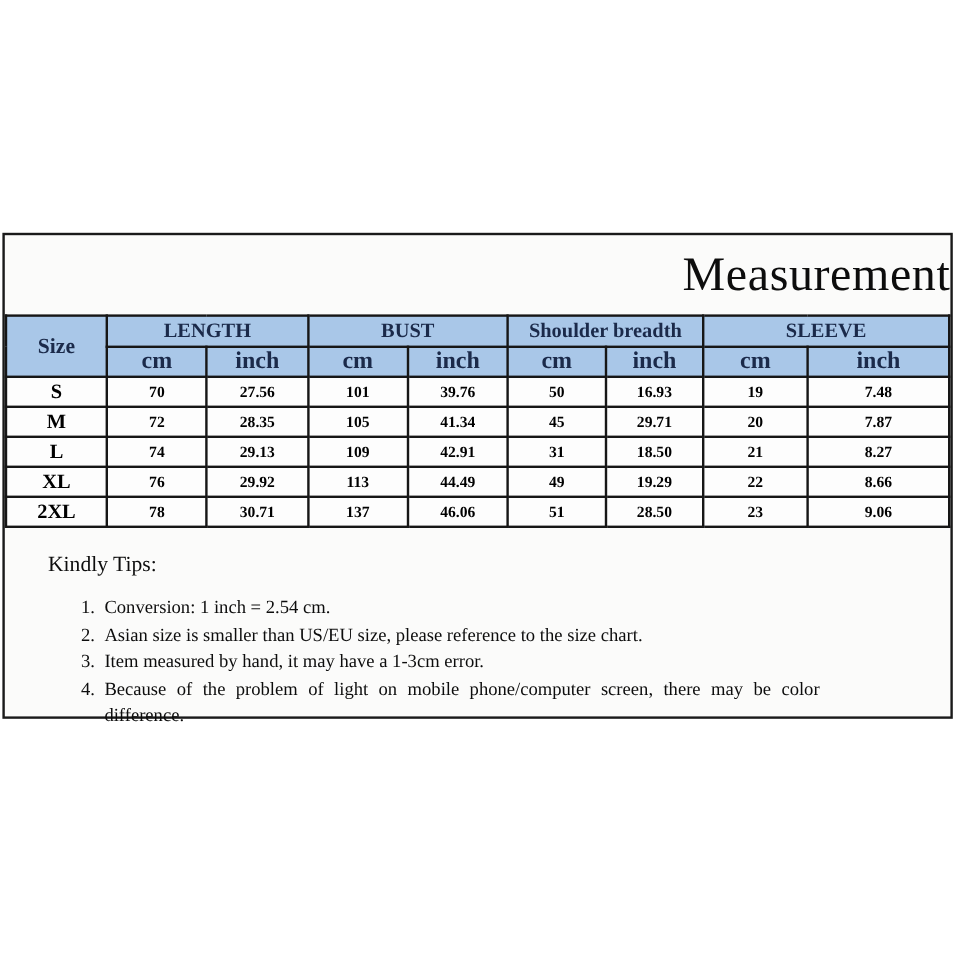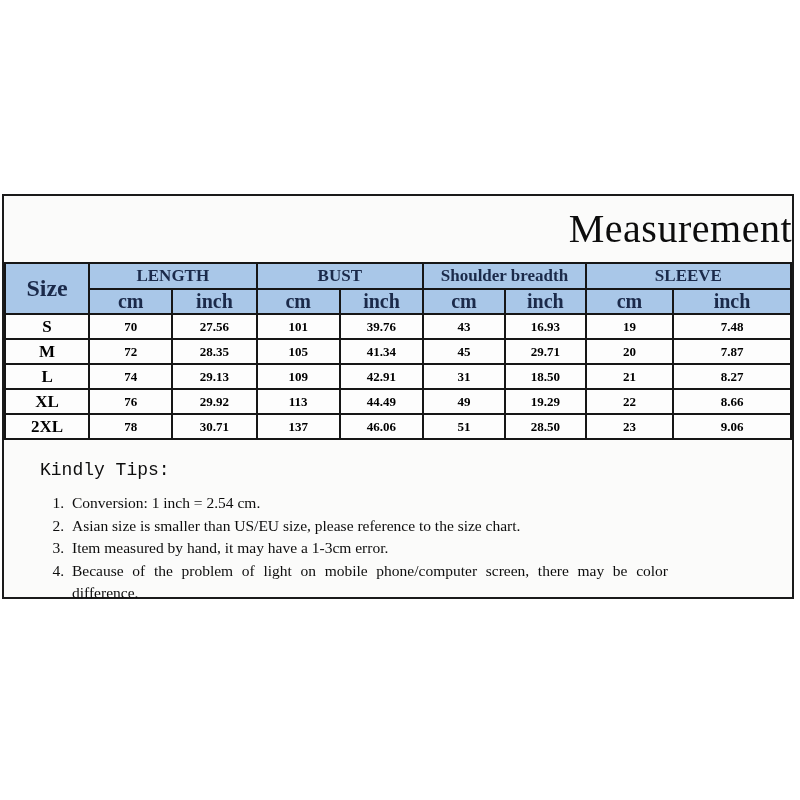--- a/index.html
+++ b/index.html
@@ -52,21 +52,21 @@
     color: #1b2a4a;
     font-weight: bold;
     font-size: 17px;
     height: 24px;
   }
   table.size-chart thead tr.unit-row th {
     font-size: 20px;
     height: 23px;
   }
   table.size-chart thead th.size-head {
-    font-size: 24px;
+    font-size: 18px;
   }
   table.size-chart tbody th {
     background: #fdfdfd;
     color: #000000;
     font-weight: bold;
     font-size: 17px;
     height: 23px;
   }
   table.size-chart tbody td {
     background: #fdfdfd;
@@ -75,24 +75,23 @@
     font-size: 13px;
     height: 23px;
   }
   .tips {
     padding: 20px 30px 0 36px;
     color: #0d0d0d;
   }
   .tips-heading {
     font-size: 18px;
     margin: 0 0 12px 0;
-    font-family: Liberation Mono, monospace;
   }
   ol.tips-list {
-    margin: 0;
+    margin: 15px;
     padding: 0 0 0 28px;
     width: 600px;
     font-size: 15.5px;
     line-height: 22.5px;
     text-align: justify;
   }
   ol.tips-list li {
     padding-left: 4px;
   }
 </style>
@@ -135,21 +134,21 @@
           <th>inch</th>
         </tr>
       </thead>
       <tbody>
         <tr>
           <th>S</th>
           <td>70</td>
           <td>27.56</td>
           <td>101</td>
           <td>39.76</td>
-          <td>43</td>
+          <td>50</td>
           <td>16.93</td>
           <td>19</td>
           <td>7.48</td>
         </tr>
         <tr>
           <th>M</th>
           <td>72</td>
           <td>28.35</td>
           <td>105</td>
           <td>41.34</td>

